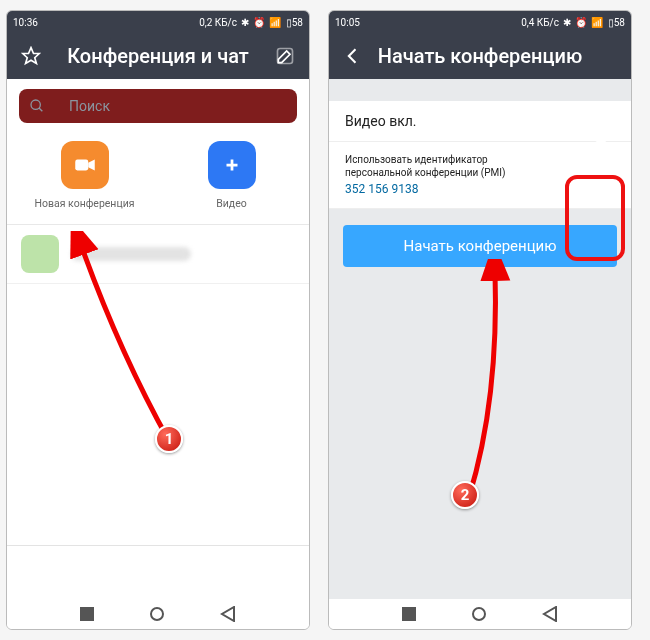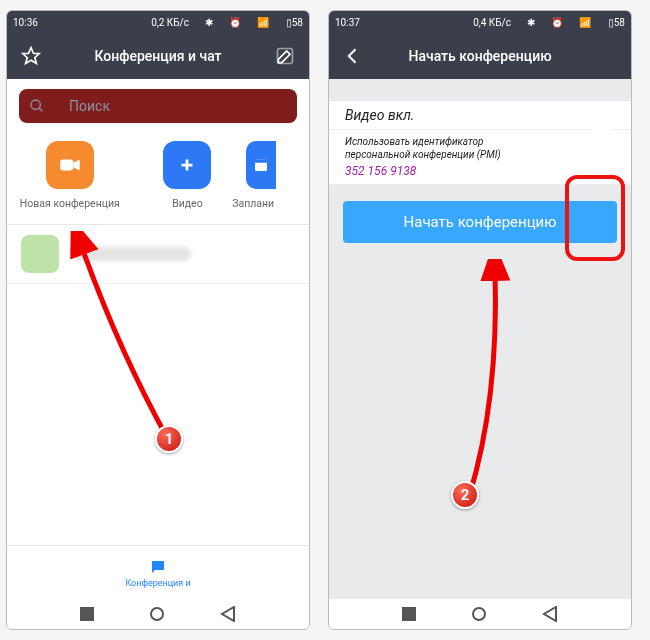--- a/index.html
+++ b/index.html
@@ -26,30 +26,30 @@
   .statusbar {
     height: 22px;
     background: #3a3f4b;
     color: #fff;
     font-size: 10px;
     display: flex;
     align-items: center;
     padding: 0 6px;
     justify-content: space-between;
   }
-  .statusbar .right { display:flex; gap:16px; align-items:center; }
+  .statusbar .right { display:flex; gap:4px; align-items:center; }
   .header {
     height: 46px;
     background: #3a3f4b;
     color: #fff;
     display: flex;
     align-items: center;
     justify-content: space-between;
     padding: 0 12px;
-    font-size: 14px;
+    font-size: 20px;
     font-weight: 500;
   }
   .header .title { flex:1; text-align:center; }
   .icon-btn { width:24px; height:24px; display:flex; align-items:center; justify-content:center; }
   .content { flex:1; background:#fff; position:relative; }
   .search {
     margin:10px 12px;
     background:#7f1d1d;
     border-radius:8px;
     height:34px;
@@ -97,25 +97,25 @@
   .bn-item .t { font-size:9px; color:#777; }
   .bn-item.active .t { color:#2287ff; }
   .navbar {
     height:30px; background:#fff; display:flex; align-items:center; justify-content:center; gap:56px;
   }
   .navshape { width:14px; height:14px; border:2px solid #555; }
 
   
   .settings { background:#fff; }
   .setrow {
-    padding:6px 16px; display:flex; align-items:center; justify-content:space-between;
-    border-bottom:1px solid #eee; font-size:14px; color:#222;font-style:italic;
+    padding:12px 16px; display:flex; align-items:center; justify-content:space-between;
+    border-bottom:1px solid #eee; font-size:14px; color:#222;
   }
   .setrow .texts { display:flex; flex-direction:column; gap:3px; }
-  .setrow .sub { font-size:12px; color:#a21caf; }
+  .setrow .sub { font-size:12px; color:#0369a1; }
   .togglewrap { padding-right:2px; }
   .toggle { width:42px; height:24px; border-radius:12px; background:#2e8cff; position:relative; }
   .toggle::after { content:''; position:absolute; right:2px; top:2px; width:20px; height:20px; background:#fff; border-radius:50%; }
   .highlight-box {
     position:absolute; right:6px; top:96px; width:60px; height:86px;
     border:4px solid #e11; border-radius:12px; pointer-events:none;
   }
   .start-btn {
     margin:16px 14px; height:42px; background:#37a7ff; color:#fff;
     display:flex; align-items:center; justify-content:center;
@@ -181,67 +181,50 @@
       </div>
       <div class="action">
         <div class="tile blue">
           <svg width="22" height="22" viewBox="0 0 24 24" fill="none" stroke="#fff" stroke-width="3">
               <line x1="12" y1="6" x2="12" y2="18"></line>
               <line x1="6" y1="12" x2="18" y2="12"></line>
             </svg>
         </div>
         <span class="lbl">Видео</span>
       </div>
-      <div class="action" style="flex:.5; align-items:flex-start;">
-        <div class="tile blue" style="width:30px;border-radius:10px 0 0 10px;">
-          <svg width="18" height="18" viewBox="0 0 24 24" fill="#fff">
-              <rect x="4" y="5" width="16" height="15" rx="2" fill="#fff"></rect>
-              <rect x="4" y="5" width="16" height="4" fill="#2d78f4"></rect>
-            </svg>
-        </div>
-        <span class="lbl" style="margin-left:-14px;">Заплани</span>
-      </div>
     </div>
     <div class="contact-row">
       <div class="avatar"></div>
       <div class="blur"></div>
     </div>
 
     <svg class="arrow" style="left:62px; top:152px;" width="120" height="230">
       <defs>
           <marker id="ah1" markerWidth="10" markerHeight="10" refX="2" refY="3" orient="auto">
             <polygon points="0 0, 8 3, 0 6" fill="#e00"></polygon>
           </marker>
         </defs>
       <path d="M 100 210 Q 50 120 12 14" stroke="#e00" stroke-width="5" fill="none" marker-end="url(#ah1)"></path>
     </svg>
     <div class="badge-num" style="left:148px; top:346px;">1</div>
   </div>
   <div class="bottomnav">
-    <div class="bn-item active">
-      <span class="ic">
-          <svg width="20" height="18" viewBox="0 0 24 24" fill="#2287ff">
-            <path d="M4 4h16v12H8l-4 4V4z"></path>
-          </svg>
-        </span>
-      <span class="t">Конференция и</span>
-    </div>
   </div>
   <div class="navbar">
     <div class="navshape" style="background:#555;border:none;"></div>
     <div class="navshape" style="border-radius:50%;"></div>
     <svg width="16" height="16">
         <polygon points="14,1 14,15 2,8" fill="none" stroke="#555" stroke-width="2"></polygon>
       </svg>
   </div>
 </div>
 
 <div class="phone">
   <div class="statusbar">
-    <span>10:37</span>
+    <span>10:05</span>
     <span class="right">
       <span>0,4 КБ/с</span>
       <span>✱</span>
       <span>⏰</span>
       <span>📶</span>
       <span>▯<span>58</span></span>
     </span>
   </div>
   <div class="header">
     <span class="icon-btn">

